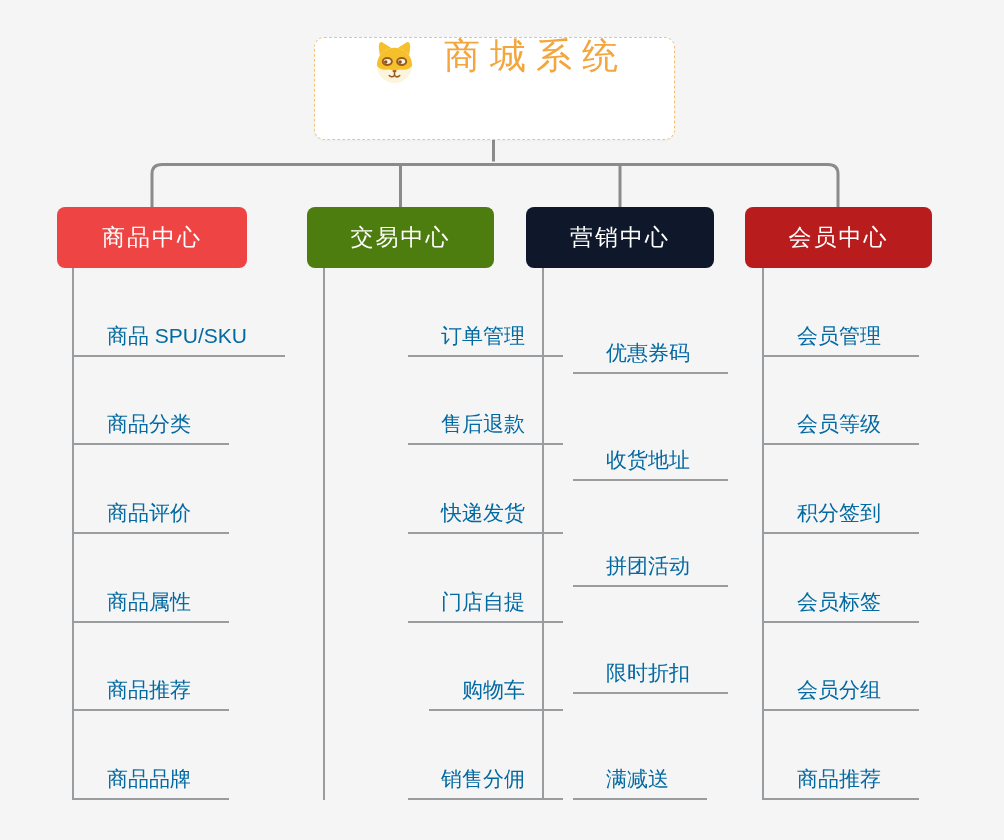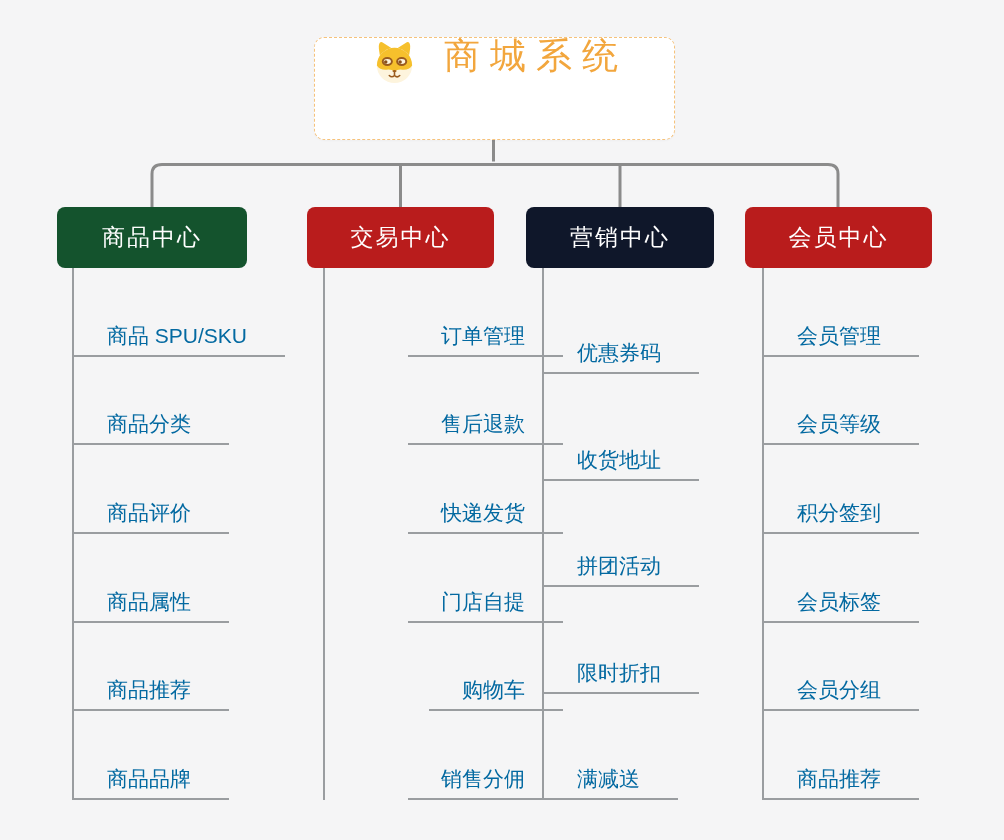--- a/index.html
+++ b/index.html
@@ -28,21 +28,21 @@
   .b0{left:57px;width:190px;}
   .b1{left:307px;width:187px;}
   .b2{left:526px;width:188px;}
   .b3{left:745px;width:187px;}
   
   .col{
     position:absolute;top:268px;height:532px;width:240px;
     border-left:2px solid #9a9da0;
     display:flex;flex-direction:column;box-sizing:border-box;
   }
-  .c0{left:72px;} .c1{left:323px;align-items:flex-end;} .c2{left:542px;} .c3{left:762px;}
+  .c0{left:72px;} .c1{left:323px;align-items:flex-end;} .c2{left:542px;padding-left:29px;} .c3{left:762px;}
   .row{flex:1;display:flex;align-items:flex-end;}
   .leaf{
     display:inline-block;white-space:nowrap;
     font-size:21px;color:#0369a1;line-height:1;
     padding:0 38px 9px 33px;
     border-bottom:2px solid #9a9da0;
   }
 </style>
 </head>
 <body>
@@ -67,24 +67,24 @@
         <ellipse cx="47" cy="36" rx="7" ry="5.3"></ellipse>
       </g>
       <circle cx="22.6" cy="36.6" r="2.7" fill="#8a4f1a"></circle>
       <circle cx="44.6" cy="36.6" r="2.7" fill="#8a4f1a"></circle>
       <path d="M32.5 50.5 Q36 47.8 39.5 50.5 Q36 54.2 32.5 50.5 Z" fill="#9a5b1e"></path>
       <path d="M36 52.5 V56.5 M28 57.5 Q32 61.5 36 57.5 Q40 61.5 44 57.5" fill="none" stroke="#9a5b1e" stroke-width="2.4" stroke-linecap="round"></path>
     </svg>
     <span class="root-title" style="color: rgb(242, 166, 61);">商城系统</span>
   </div>
 
-  <div class="branch b0" style="background-color: #14532d;">
+  <div class="branch b0" style="background-color: #ef4444;">
     <span>商品中心</span>
   </div>
-  <div class="branch b1" style="background-color: #b91c1c;">
+  <div class="branch b1" style="background-color: #4d7c0f;">
     <span>交易中心</span>
   </div>
   <div class="branch b2" style="background-color: #0f172a;">
     <span>营销中心</span>
   </div>
   <div class="branch b3" style="background-color: #b91c1c;">
     <span>会员中心</span>
   </div>
 
   <div class="col c0">

